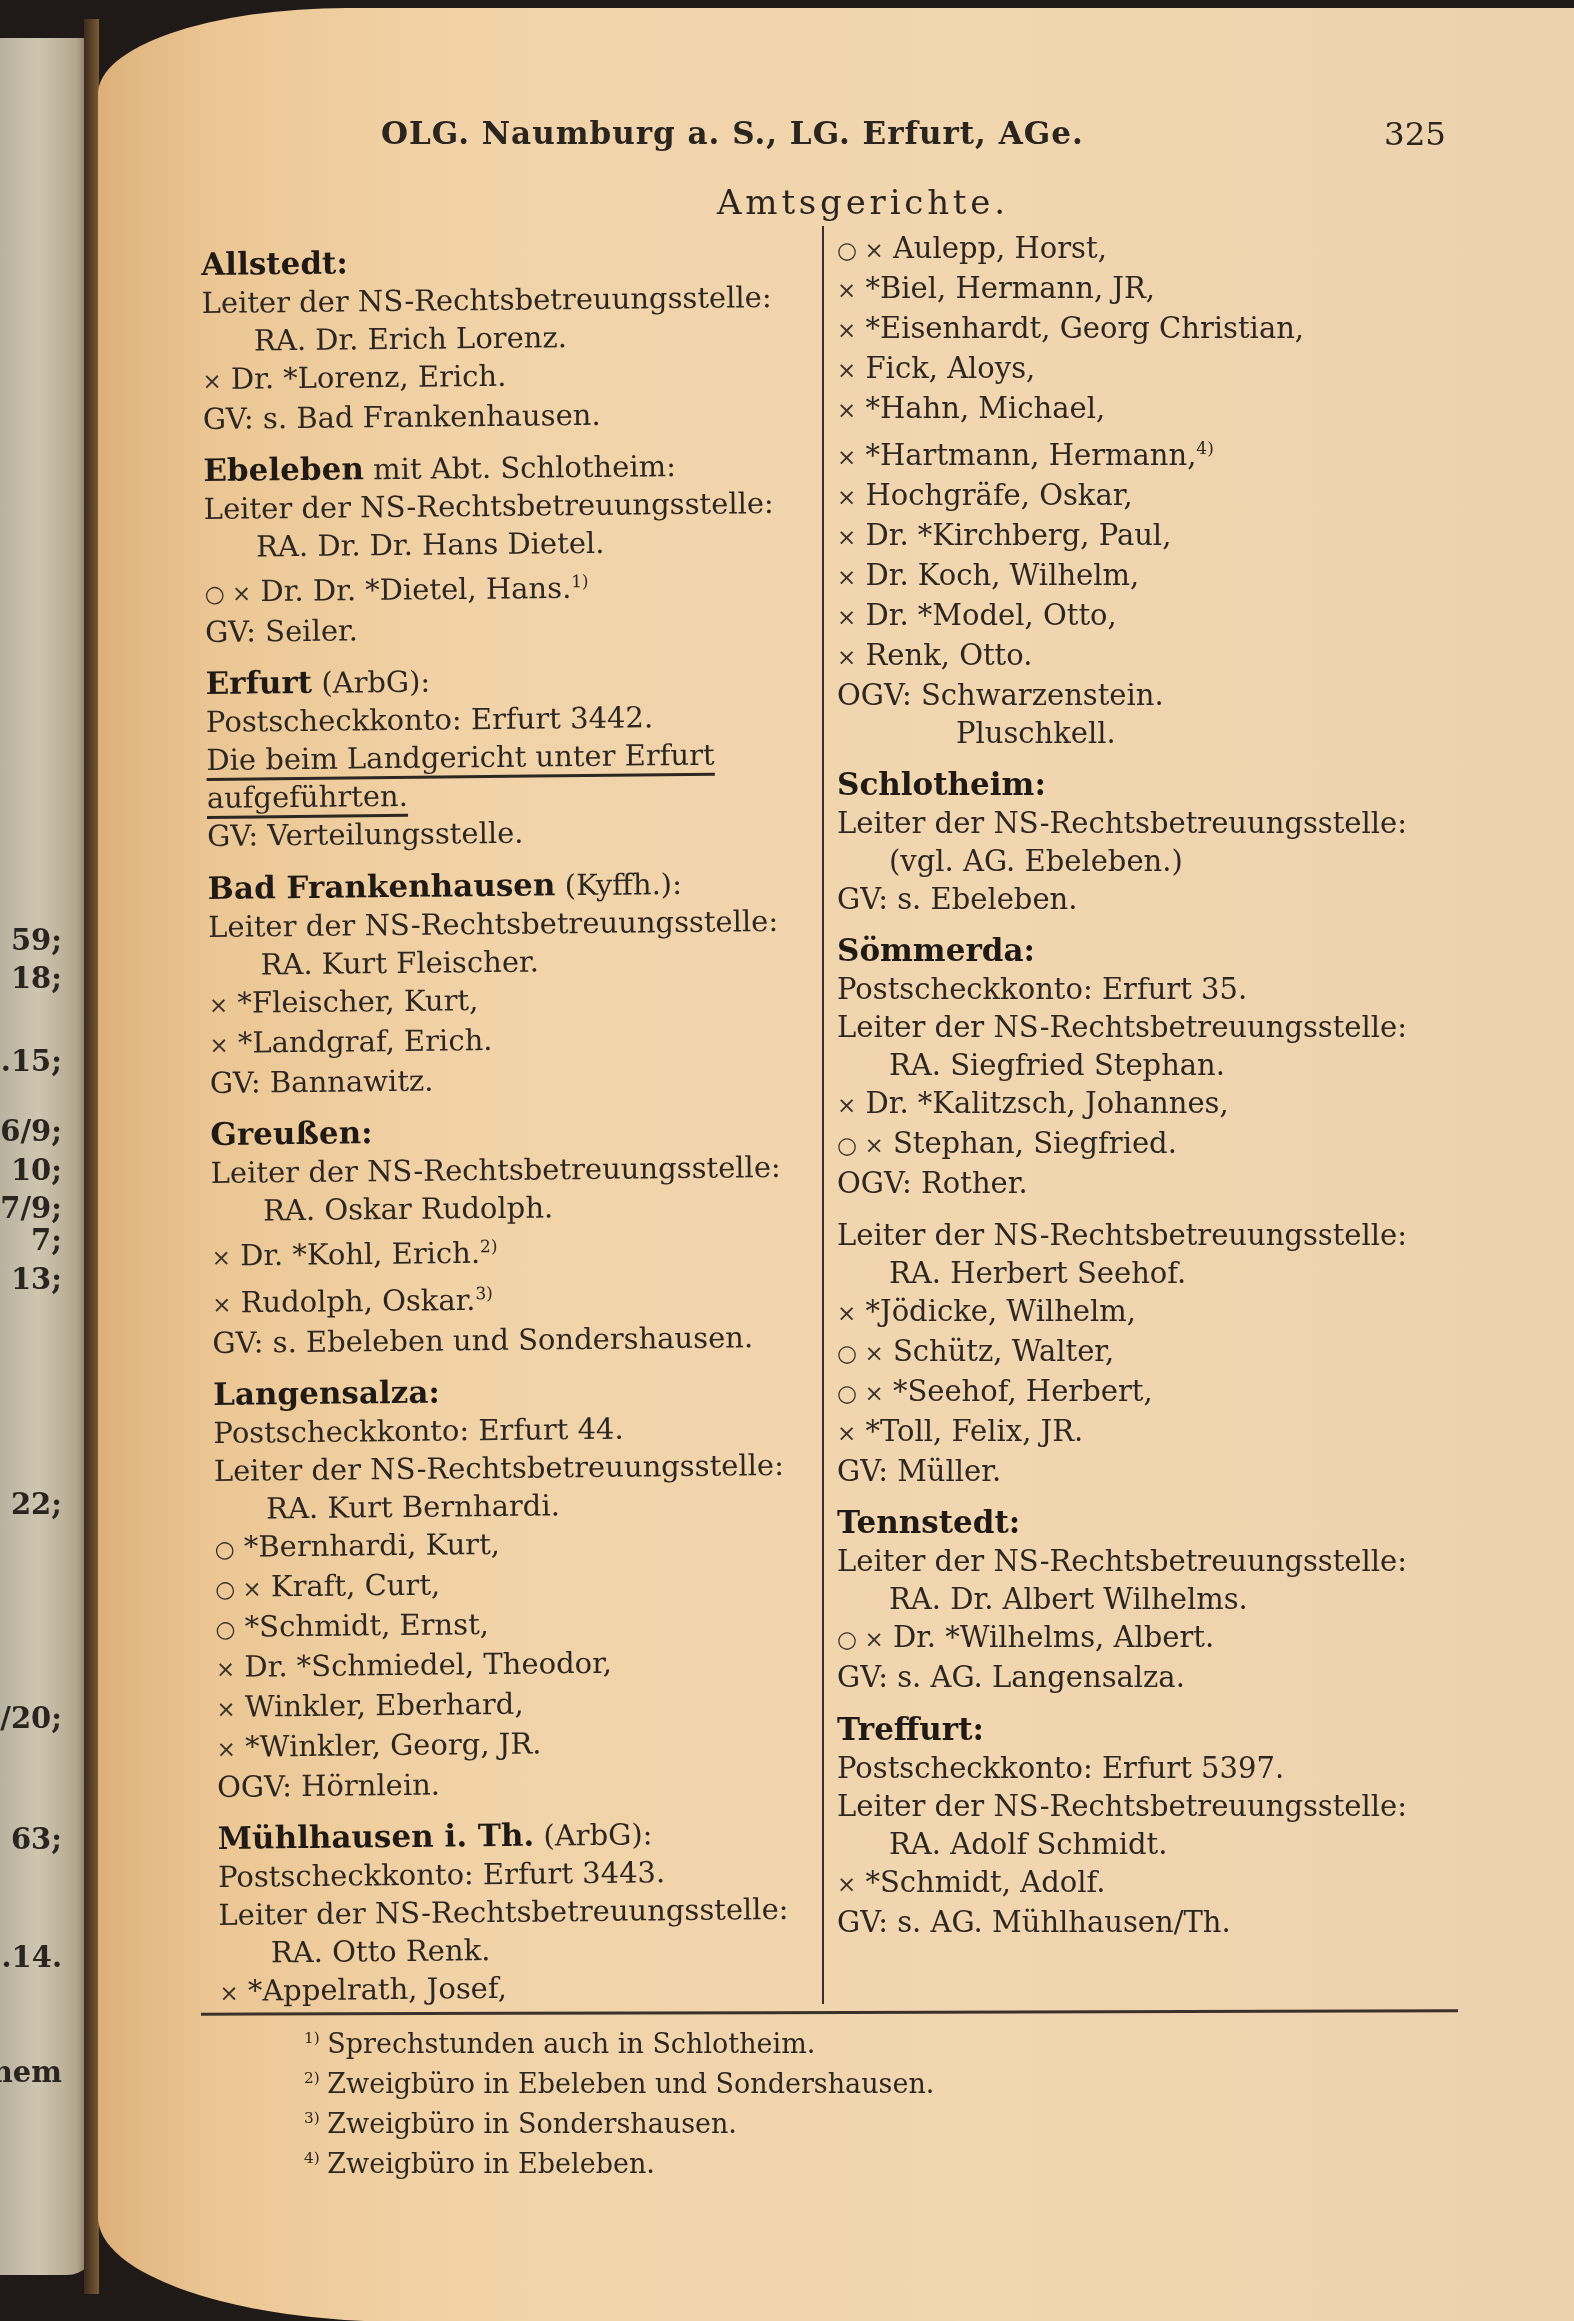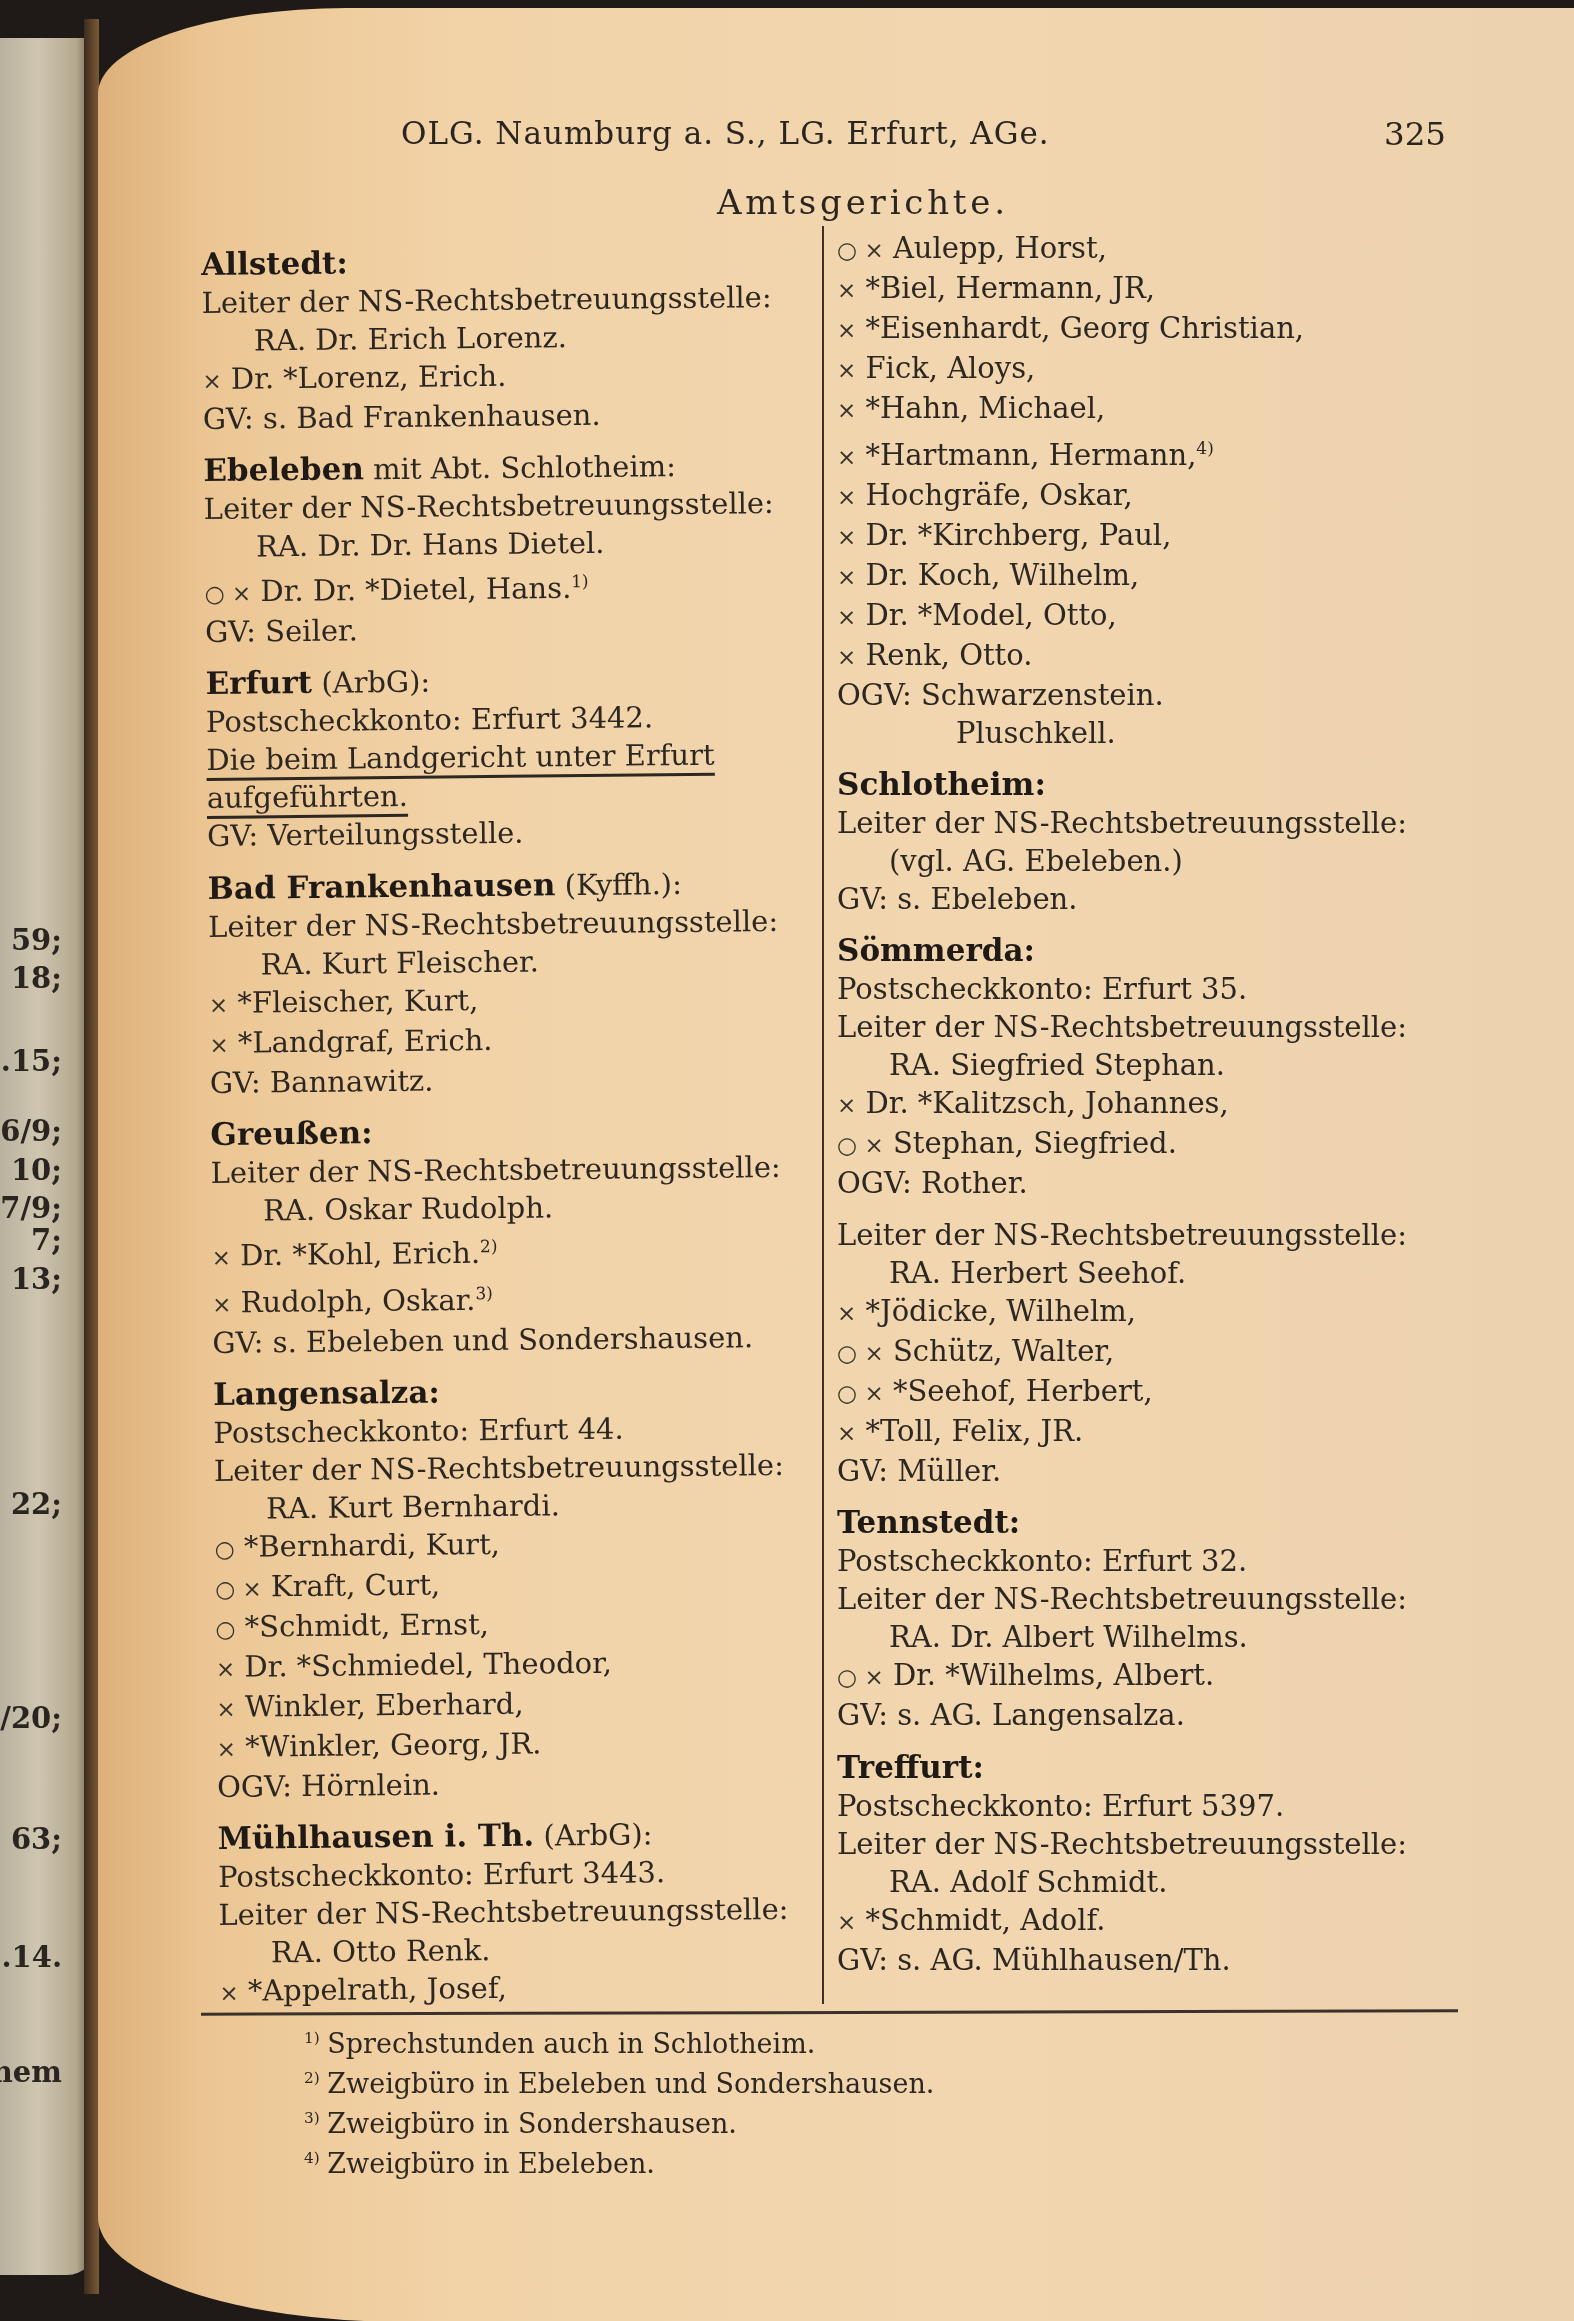--- a/index.html
+++ b/index.html
@@ -22,22 +22,22 @@
     position:absolute; left:84px; top:19px; width:15.3px; height:2275px;
     background:linear-gradient(90deg,#3b2c1e,#7a5a34);
   }
   .page {
     position:absolute; left:98px; top:7.6px; width:1477px; height:2314px;
     background:linear-gradient(90deg,#ddb07a 0%,#ecc795 8%,#f2d3a8 25%,#f1d6b0 60%,#ecd2ad 100%);
     border-top-left-radius:249px 86px;
     border-bottom-left-radius:306px 105px;
   }
   .header {
-    position:absolute; left:401px; top:115px; font-size:31px; color:#2b2520;
-    font-family:"DejaVu Serif", serif; letter-spacing:1px;
+    position:absolute; left:381px; top:115px; font-size:31px; color:#2b2520;
+    font-family:"DejaVu Serif", serif; letter-spacing:1px;font-weight:bold;
   }
   .page-number {
     position:absolute; left:1384px; top:115px; font-size:32.5px; color:#2b2520;
     font-family:"DejaVu Serif", serif;
     text-align:right;
   }
   .section-title {
     position:absolute; left:669px; top:182px; font-size:34px; color:#2b2520;
     letter-spacing:3.8px;
     margin-left:48px;
@@ -191,21 +191,20 @@
       <div class="line"><span>Leiter der NS-Rechtsbetreuungsstelle:</span></div>
       <div class="line indent"><span>RA. Herbert Seehof.</span></div>
       <div class="line"><span class="mark">×</span> <span>*Jödicke, Wilhelm,</span></div>
       <div class="line"><span class="mark">○ ×</span> <span>Schütz, Walter,</span></div>
       <div class="line"><span class="mark">○ ×</span> <span>*Seehof, Herbert,</span></div>
       <div class="line"><span class="mark">×</span> <span>*Toll, Felix, JR.</span></div>
       <div class="line"><span>GV: Müller.</span></div>
     </div>
     <div class="court">
       <div class="line"><span class="court-name">Tennstedt:</span></div>
-      <div class="line"><span>Postscheckkonto: Erfurt 32.</span></div>
       <div class="line"><span>Leiter der NS-Rechtsbetreuungsstelle:</span></div>
       <div class="line indent"><span>RA. Dr. Albert Wilhelms.</span></div>
       <div class="line"><span class="mark">○ ×</span> <span>Dr. *Wilhelms, Albert.</span></div>
       <div class="line"><span>GV: s. AG. Langensalza.</span></div>
     </div>
     <div class="court">
       <div class="line"><span class="court-name">Treffurt:</span></div>
       <div class="line"><span>Postscheckkonto: Erfurt 5397.</span></div>
       <div class="line"><span>Leiter der NS-Rechtsbetreuungsstelle:</span></div>
       <div class="line indent"><span>RA. Adolf Schmidt.</span></div>

